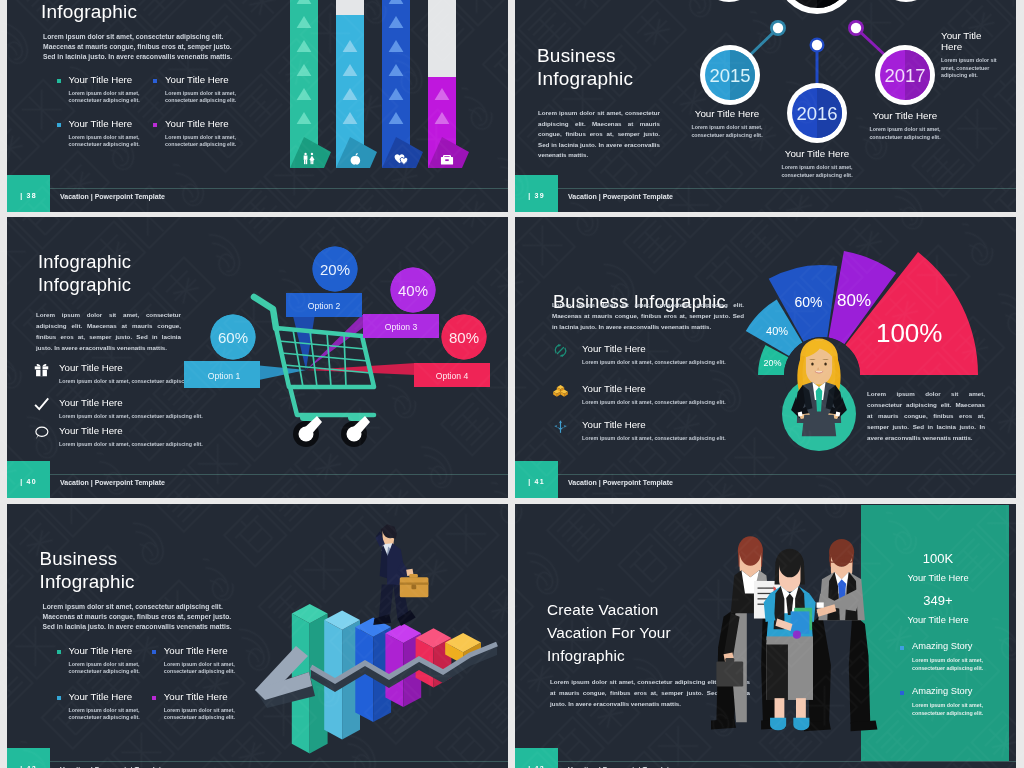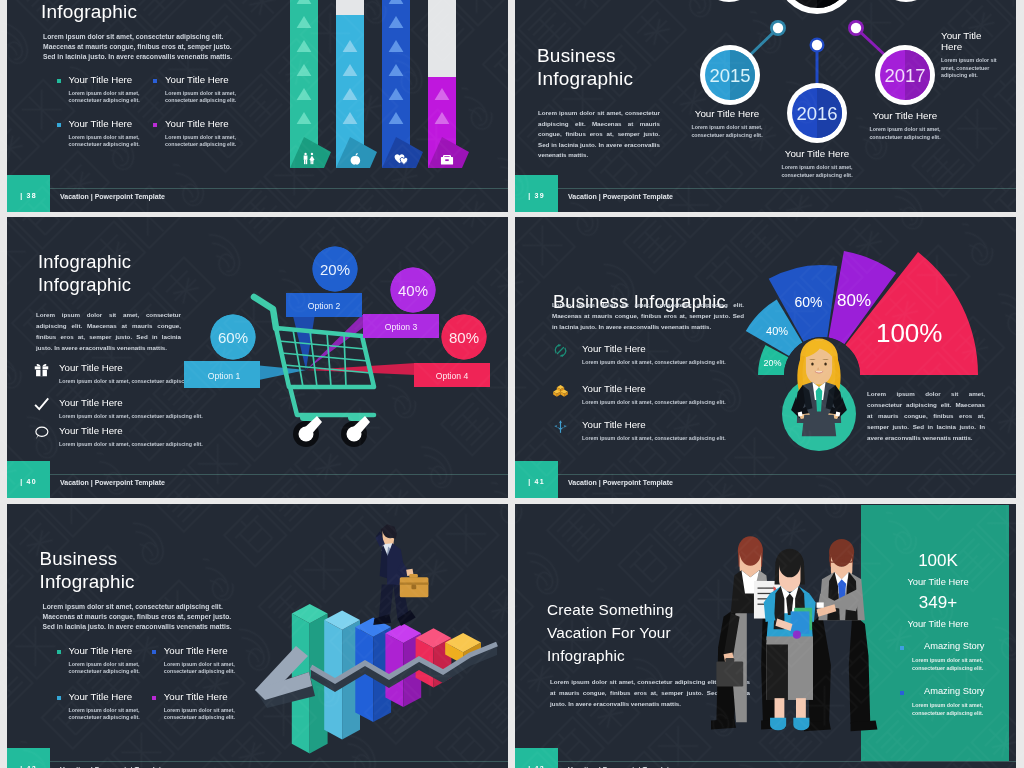--- a/index.html
+++ b/index.html
@@ -77,24 +77,24 @@
   .s5-item{position:absolute;}
   .s5-item .it-t{font-size:9.7px;margin-left:12px;white-space:nowrap;line-height:1;}
   .s5-item .it-s{font-size:5.3px;margin-left:12px;margin-top:5px;width:72px;line-height:7.6px;}
   .s5-chart{position:absolute;left:0px;top:0px;overflow:visible;}
 
   
   .s6-green{position:absolute;left:346px;top:1px;width:148px;bottom:24px;background:#1f9d82;}
   .s6-title{position:absolute;left:32px;top:95px;font-size:15.3px;line-height:22.8px;}
   .s6-para{position:absolute;left:35px;top:172px;width:200px;font-size:6.2px;line-height:11px;text-align:justify;}
   .s6-stat{position:absolute;left:368px;width:110px;text-align:center;}
-  .stat-v{color:#ffffff;font-size:17px;font-weight:300;line-height:1;}
+  .stat-v{color:#ffffff;font-size:13px;font-weight:300;line-height:1;}
   .stat-l{color:#ffffff;font-size:9.3px;font-weight:400;margin-top:8px;}
   .s6-story{position:absolute;left:385px;width:110px;}
-  .story-t{color:#ffffff;font-size:9.3px;font-weight:400;margin-left:24px;line-height:1;}
+  .story-t{color:#ffffff;font-size:9.3px;font-weight:400;margin-left:12px;line-height:1;}
   .story-s{color:#e2eeeb;font-size:5.3px;font-weight:700;margin-left:12px;margin-top:6px;line-height:7.6px;width:76px;}
   .s6-people{position:absolute;left:196px;top:27px;}
 
 
 
 
 
 
 
 </style>
@@ -640,21 +640,21 @@
       <div class="foot-green"></div>
       <div class="foot-num">| 42</div>
       <div class="foot-txt">Vacation | Powerpoint Template</div>
     </div>
   </div>
 
   <div class="slide s6">
     <div class="s6-green"></div>
 
     <div class="s6-title h1">
-      <div>Create Something</div>
+      <div>Create Vacation</div>
       <div>Vacation For Your</div>
       <div>Infographic</div>
     </div>
     <div class="s6-para body-txt">Lorem ipsum dolor sit amet, consectetur adipiscing elit. Maecenas at mauris congue, finibus eros at, semper justo. Sed in lacinia justo. In avere eraconvallis venenatis mattis.</div>
 
     <div class="s6-stat" style="top:48px">
       <div class="stat-v">100K</div>
       <div class="stat-l">Your Title Here</div>
     </div>
     <div class="s6-stat" style="top:90px">

